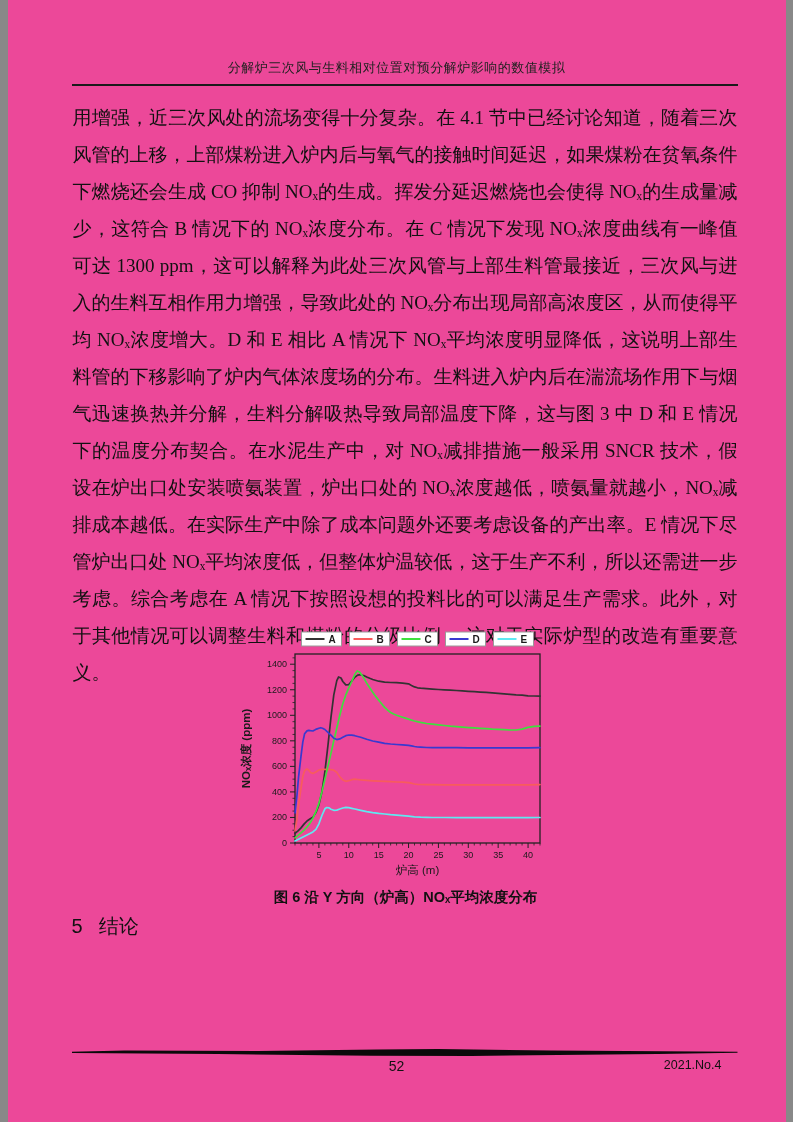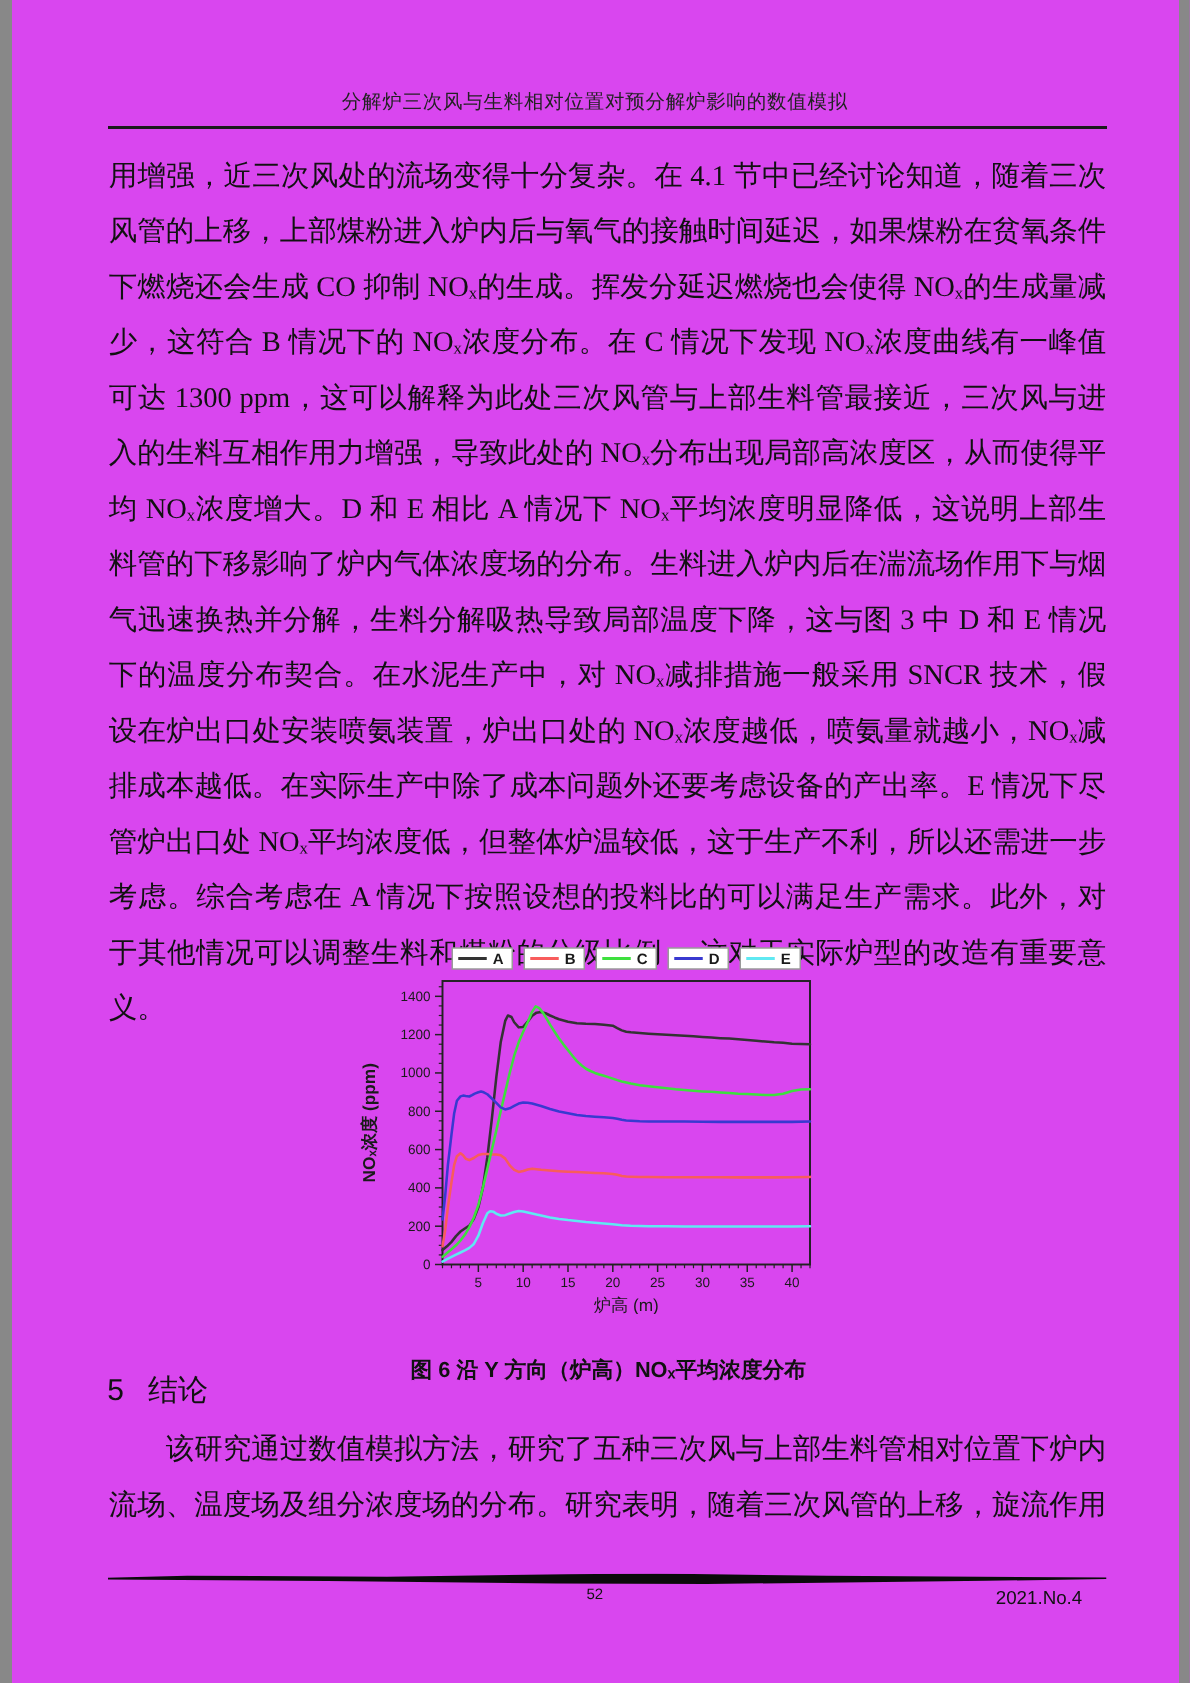--- a/index.html
+++ b/index.html
@@ -1,20 +1,20 @@
 <!DOCTYPE html>
 <html><head>
 <meta charset="utf-8">
 <style>
   html,body{margin:0;padding:0;background:#888;}
   .page{
     position:relative;
     width:778px;height:1122px;
     margin:0 auto;
-    background:#d946ef;
+    background:#ec4899;
     font-family:"Liberation Serif","DejaVu Serif",serif;
     color:#1a1a1a;
     overflow:hidden;
   }
   .header-title{
     position:absolute;top:59px;left:0;width:100%;
     text-align:center;font-size:13px;letter-spacing:.5px;color:#222;
   }
   .header-rule{
     position:absolute;top:84px;left:64px;width:666px;height:0;
@@ -27,38 +27,38 @@
     color:#111;
   }
   .para1{top:99px;}
   .para2{top:948px;text-indent:2em;}
   .figure{
     position:absolute;top:628px;left:228px;width:340px;
     text-align:center;
   }
   .figure svg{display:block;}
   .figure-caption{
-    margin-top:28px;
+    margin-top:12px;
     font-family:"Liberation Sans","DejaVu Sans",sans-serif;
     font-weight:700;font-size:14.5px;color:#111;
   }
   .section-heading{
     position:absolute;top:913px;left:64px;
     font-family:"Liberation Sans","DejaVu Sans",sans-serif;
     font-weight:400;font-size:20px;color:#111;
   }
   .section-heading .num{margin-right:16px;}
   .footer-bar{
     position:absolute;top:1049px;left:64px;width:666px;height:7px;
     background:#0a0a0a;
     clip-path:polygon(0% 40%,8% 22%,28% 30%,46% 6%,55% 0%,72% 22%,100% 38%,100% 52%,88% 70%,60% 100%,45% 96%,22% 72%,0% 58%);
   }
   .footer-page{
     position:absolute;top:1058px;left:0;width:100%;
-    text-align:center;font-size:10px;
+    text-align:center;font-size:14px;
     font-family:"Liberation Sans","DejaVu Sans",sans-serif;color:#111;
   }
   .footer-issue{
     position:absolute;top:1058px;right:64px;
     font-size:12.5px;font-family:Liberation Sans, sans-serif;color:#111;
   }
 </style>
 </head>
 <body>
 
@@ -183,19 +183,18 @@
         <text x="181.5" y="246" fill="#1a1a1a" font-family="&quot;Liberation Sans&quot;,&quot;DejaVu Sans&quot;,sans-serif" font-size="11.5px" text-anchor="middle">炉高 (m)</text>
         <text x="14" y="120.5" fill="#1a1a1a" font-family="&quot;Liberation Sans&quot;,&quot;DejaVu Sans&quot;,sans-serif" font-size="11.5px" text-anchor="middle" font-weight="bold" transform="rotate(-90 14 120.5)">NOₓ浓度 (ppm)</text>
       </svg>
     <div class="figure-caption">图 6 沿 Y 方向（炉高）NOₓ平均浓度分布</div>
   </div>
 
   <div class="section-heading">
     <span class="num">5</span><span>结论</span>
   </div>
 
-  <div class="para para2">该研究通过数值模拟方法，研究了五种三次风与上部生料管相对位置下炉内流场、温度场及组分浓度场的分布。研究表明，随着三次风管的上移，旋流作用</div>
 
   <div class="footer-bar"></div>
   <div class="footer-page">52</div>
   <div class="footer-issue">2021.No.4</div>
 
 </div>
 
 </body></html>

